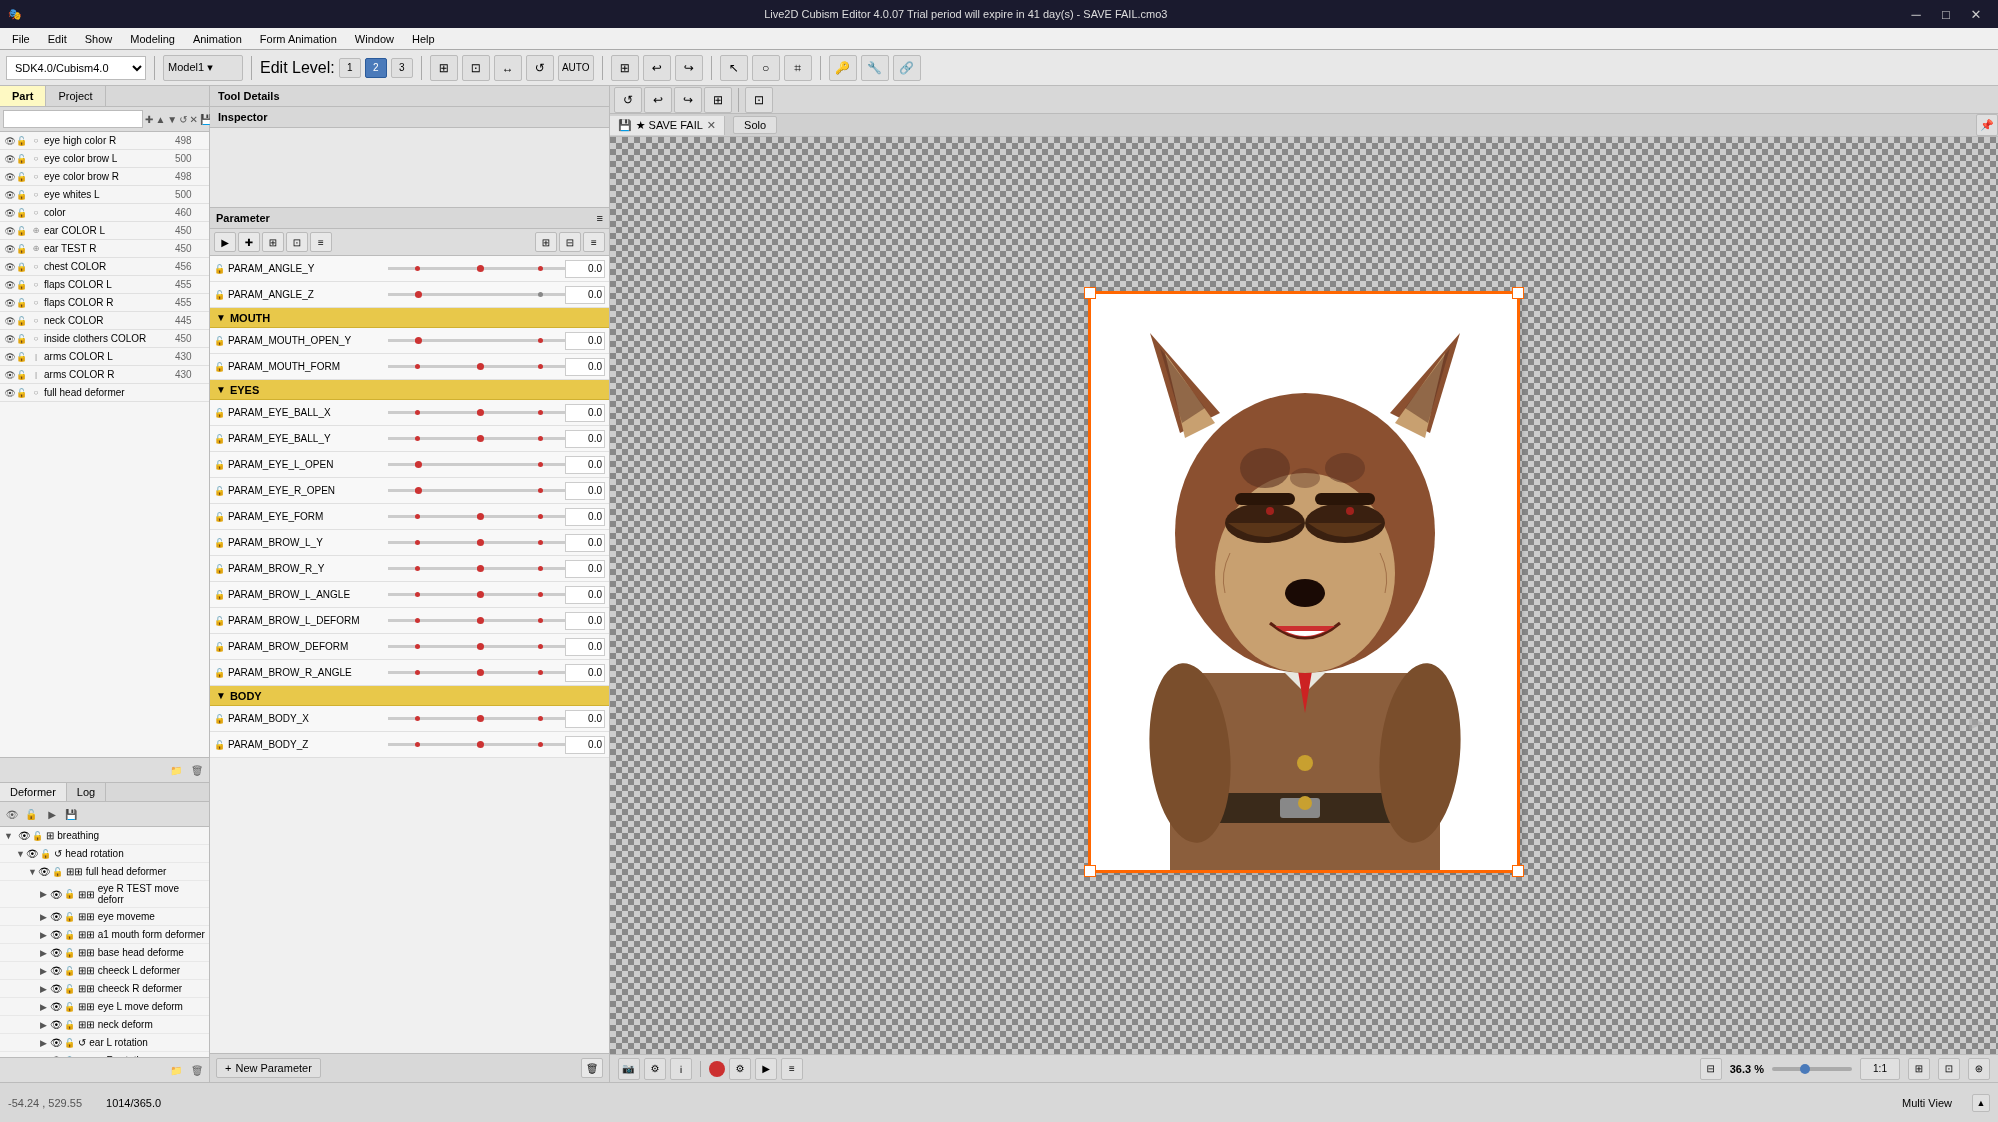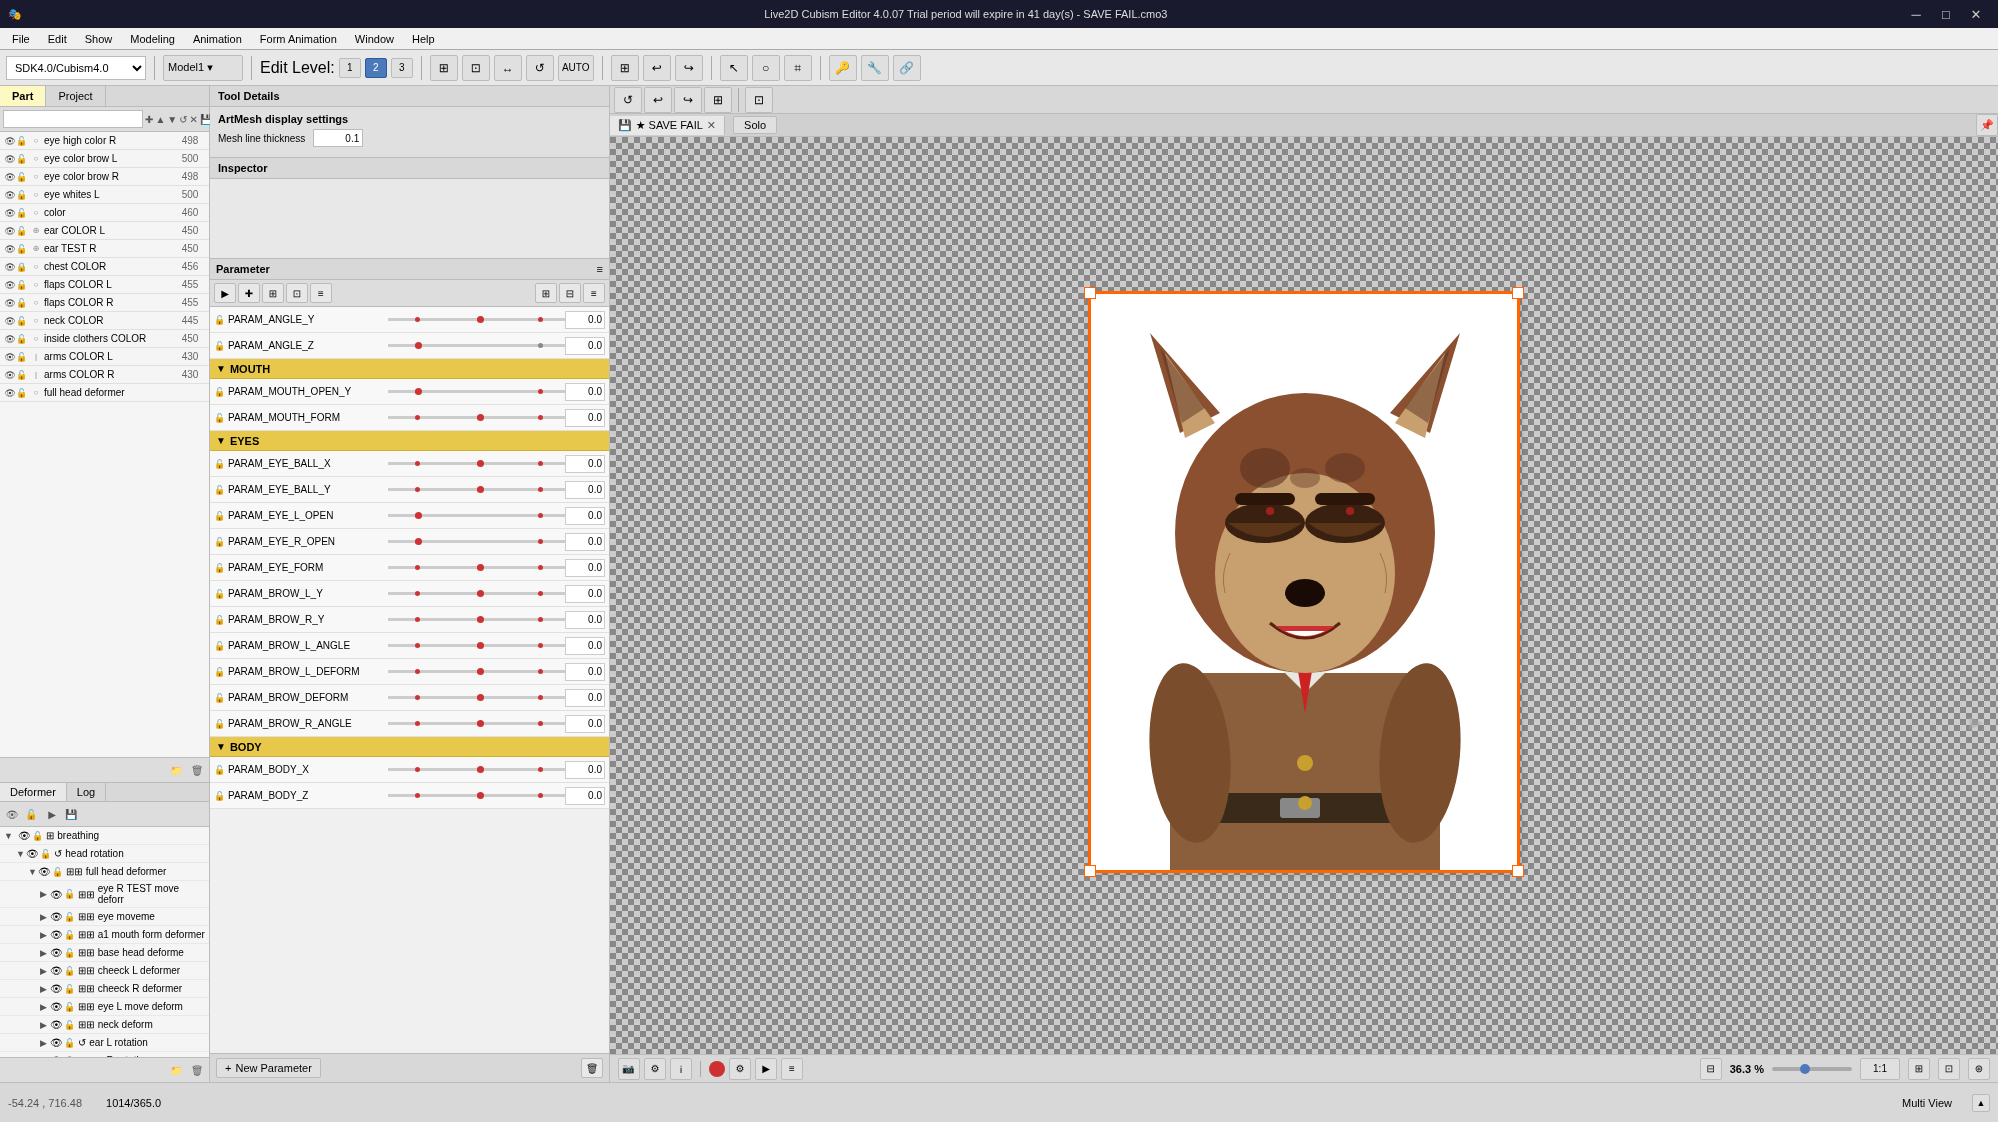--- a/index.html
+++ b/index.html
@@ -32,21 +32,21 @@
     .left-tab.active { background: #fef9c3; font-weight: bold; }
     #part-list-header { display: flex; align-items: center; padding: 3px; gap: 2px; border-bottom: 1px solid #bbb; background: #ddd; }
     .pl-search { flex: 1; height: 18px; border: 1px solid #bbb; font-size: 10px; padding: 0 3px; }
     .pl-icon-btn { width: 18px; height: 18px; display: flex; align-items: center; justify-content: center; cursor: pointer; font-size: 10px; color: #555; }
     #part-list { flex: 1; overflow-y: auto; background: #f5f5f5; }
     .part-row { display: flex; align-items: center; padding: 2px 4px; border-bottom: 1px solid #e0e0e0; min-height: 18px; }
     .part-vis { width: 12px; height: 12px; display: flex; align-items: center; justify-content: center; font-size: 9px; color: #666; cursor: pointer; }
     .part-lock { width: 12px; height: 12px; display: flex; align-items: center; justify-content: center; font-size: 9px; cursor: pointer; }
     .part-icon { width: 16px; height: 12px; display: flex; align-items: center; justify-content: center; font-size: 8px; color: #888; }
     .part-name { flex: 1; font-size: 10px; overflow: hidden; white-space: nowrap; text-overflow: ellipsis; }
-    .part-num { font-size: 10px; color: #666; width: 30px; text-align: center; }
+    .part-num { font-size: 10px; color: #666; width: 30px; text-align: left; }
     #part-list-footer { display: flex; align-items: center; justify-content: flex-end; padding: 3px; border-top: 1px solid #bbb; background: #ddd; gap: 2px; }
 
     
     #deformer-panel { border-top: 1px solid #bbb; display: flex; flex-direction: column; height: 300px; }
     #deformer-tabs { display: flex; background: #d8d8d8; border-bottom: 1px solid #bbb; }
     .deformer-tab { padding: 3px 10px; cursor: pointer; font-size: 11px; border-right: 1px solid #bbb; }
     .deformer-tab.active { background: #e8e8e8; }
     #deformer-header { display: flex; align-items: center; padding: 3px; gap: 2px; background: #ddd; border-bottom: 1px solid #bbb; }
     #deformer-list { flex: 1; overflow-y: auto; background: #f5f5f5; }
     .def-row { display: flex; align-items: center; padding: 2px 4px; min-height: 18px; border-bottom: 1px solid #e8e8e8; }
@@ -421,27 +421,20 @@
         <div class="pl-icon-btn" style="color:#d4a020;">📁</div>
         <div class="pl-icon-btn">🗑</div>
       </div>
     </div>
   </div>
 
   <div id="middle-panel">
     <div id="tool-details">
       <span>Tool Details</span>
     </div>
-    <div id="artmesh-settings">
-      <div style="font-size:11px;font-weight:bold;margin-bottom:4px;">ArtMesh display settings</div>
-      <div class="setting-row">
-        <span class="setting-label">Mesh line thickness</span>
-        <input type="text" class="setting-input" value="0.1" style="">
-      </div>
-    </div>
     <div id="inspector-tab">
       <span>Inspector</span>
     </div>
     <div style="height:80px;background:#e8e8e8;border-bottom:1px solid #bbb;"></div>
 
     <div id="param-header">
       <span>Parameter</span>
       <span style="cursor:pointer;">≡</span>
     </div>
     <div id="param-toolbar">
@@ -857,20 +850,20 @@
         <div class="tb-btn" style="width:22px;height:22px;font-size:10px;">⊞</div>
         <div class="tb-btn" style="width:22px;height:22px;font-size:10px;">⊡</div>
         <div class="tb-btn" style="width:22px;height:22px;font-size:10px;">⊛</div>
       </div>
     </div>
   </div>
 </div>
 
 <div id="statusbar">
   <div style="display:flex;align-items:center;gap:4px;">
-    <span style="font-size:11px;color:#555;">-54.24 , 716.48</span>
+    <span style="font-size:11px;color:#555;">-54.24 , 529.55</span>
     <span style="margin-left:20px;font-size:11px;">1014/365.0</span>
   </div>
   <div style="display:flex;align-items:center;gap:20px;">
     <span style="font-size:11px;">Multi View</span>
     <div class="tb-btn" style="width:18px;height:18px;font-size:9px;">▲</div>
   </div>
 </div>
 
 </body></html>

